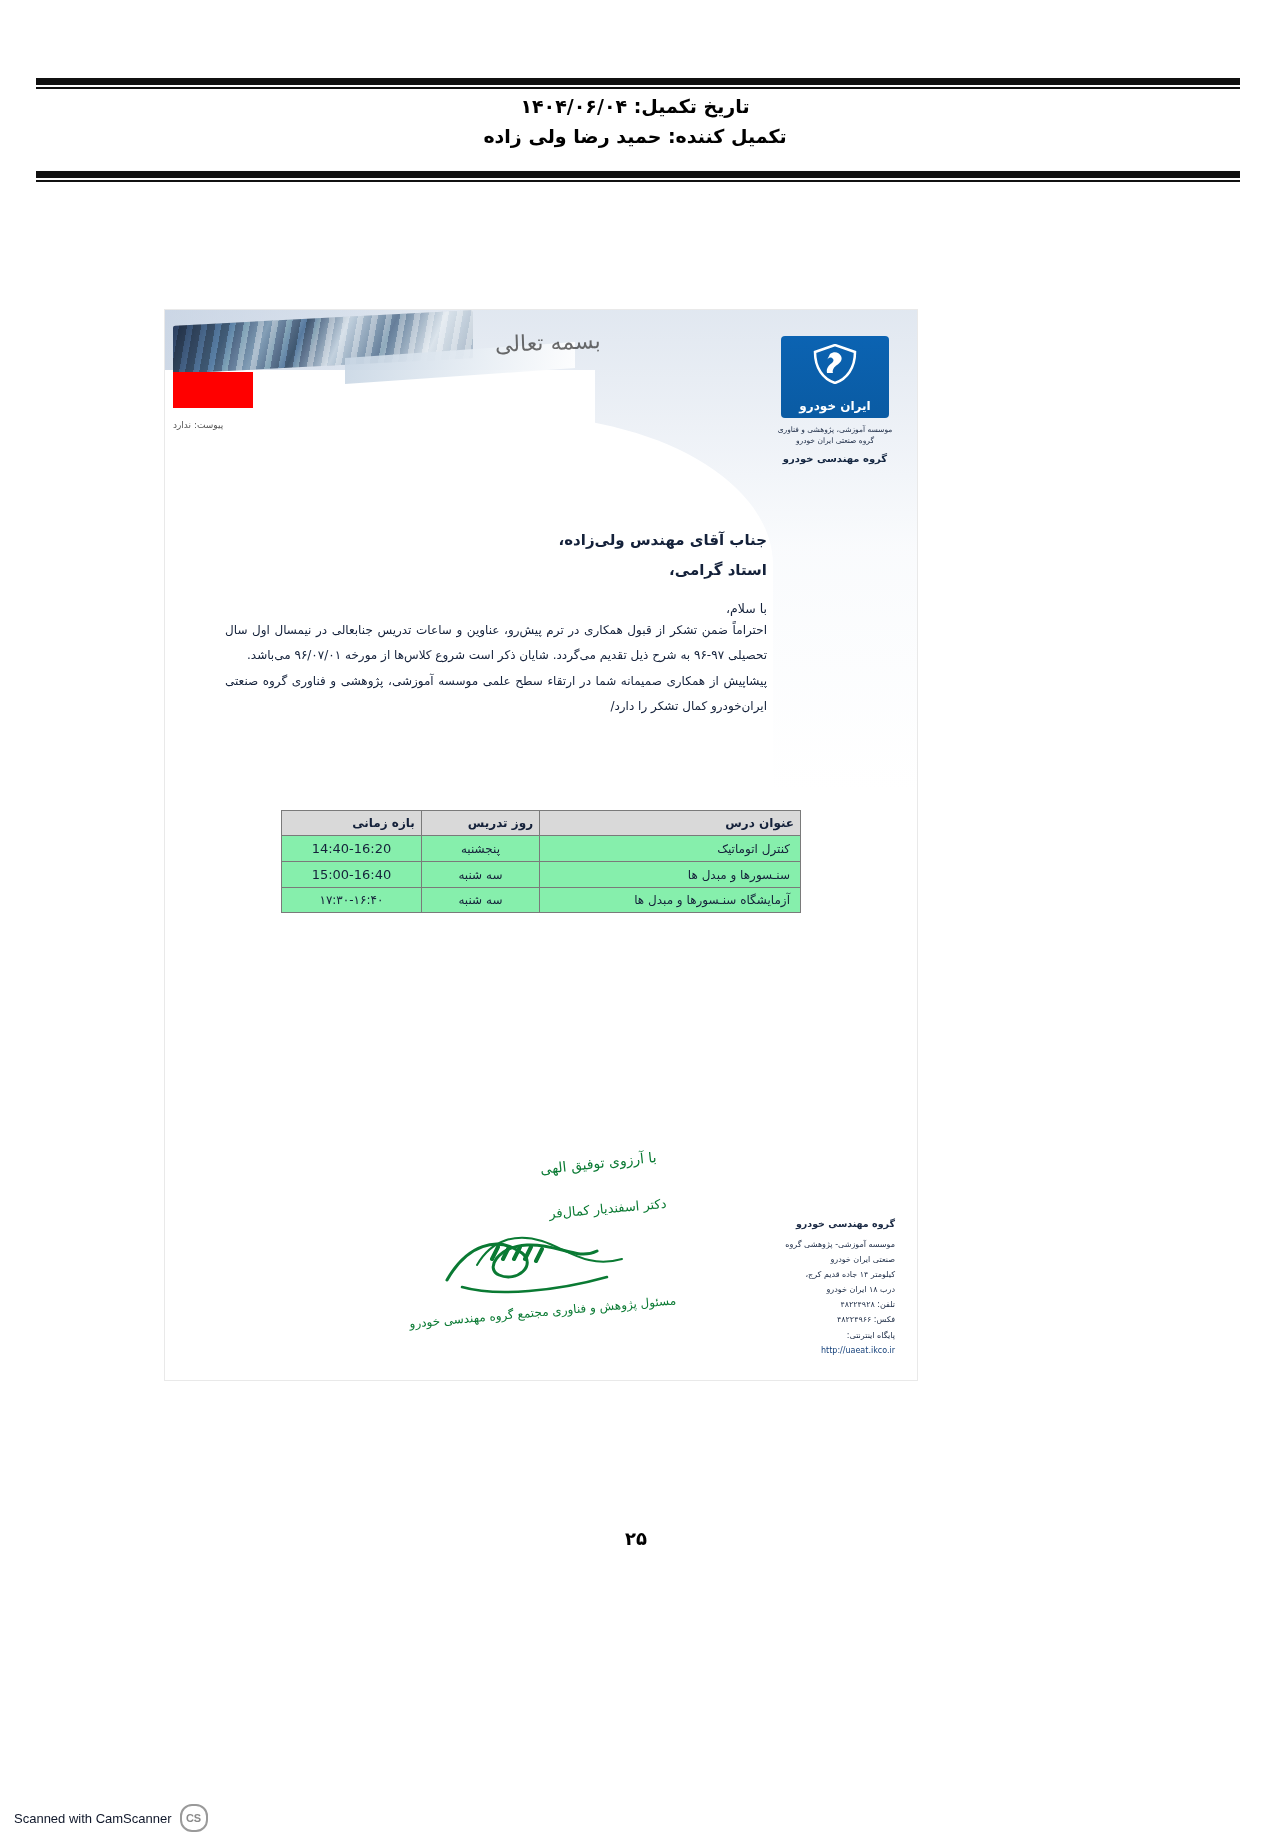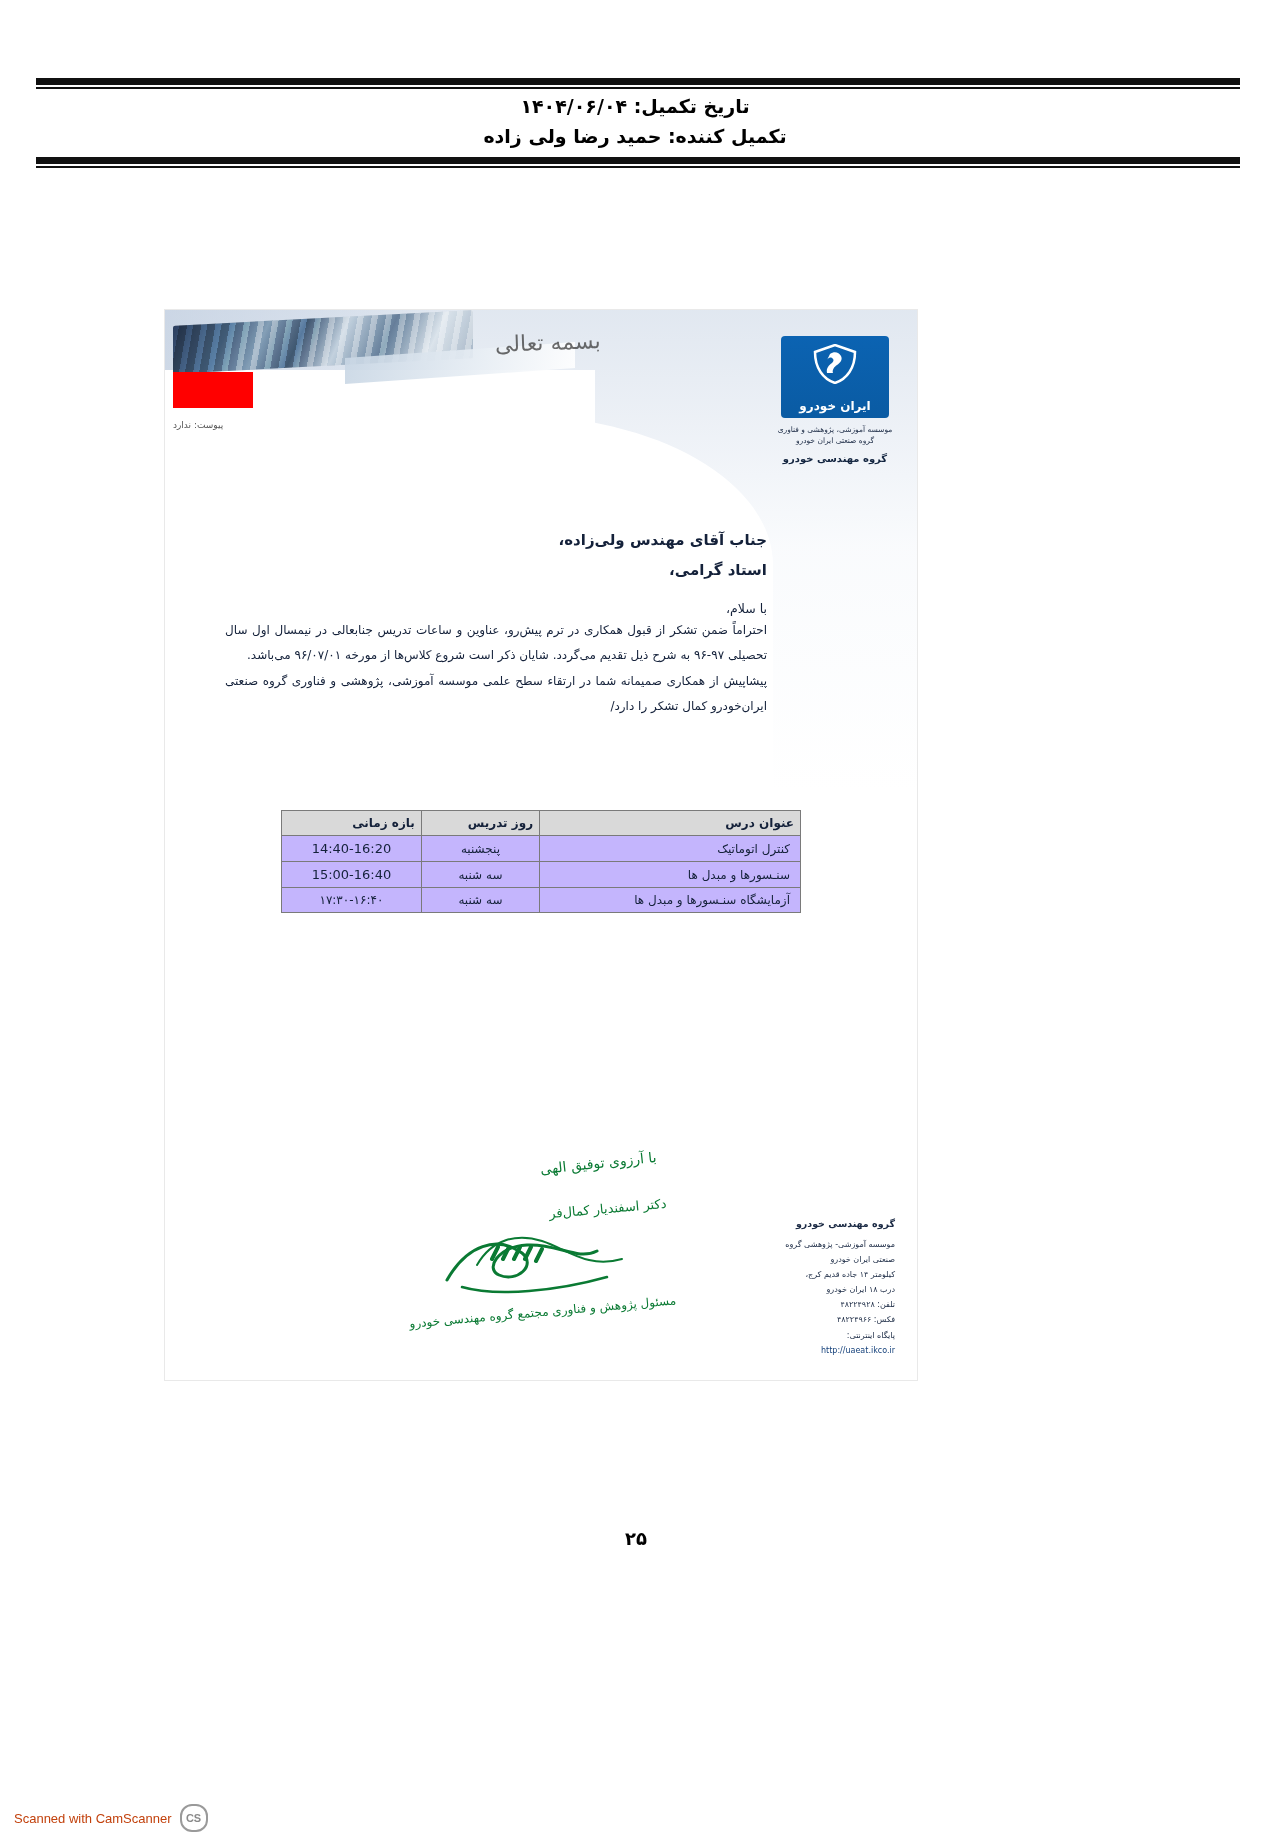--- a/index.html
+++ b/index.html
@@ -20,21 +20,21 @@
   .rule-thin{height:2px;background:#111;margin-top:2px;}
   .rule-bottom-thick{height:7px;background:#111;}
   .header-line{
     text-align:center;
     font-weight:bold;
     font-size:19px;
     color:#000;
     padding:6px 6px 2px 0;
     direction:rtl;
   }
-  .header-line.second{padding-bottom:10px;}
+  .header-line.second{padding-bottom:24px;}
 
   
   .scan{
     position:absolute;
     top:310px;left:165px;
     width:752px;height:1070px;
     background:#ffffff;
     box-shadow:0 0 0 1px #e9e9e9;
   }
   
@@ -133,21 +133,21 @@
   table.courses{
     border-collapse:collapse;direction:rtl;
     font-size:12px;color:#14213a;
     width:520px;
   }
   table.courses th{
     background:#d9d9d9;border:1px solid #7a7a7a;
     padding:5px 6px;font-weight:bold;font-size:12px;text-align:right;
   }
   table.courses td{
-    border:1px solid #7a7a7a;padding:5px 6px;text-align:center;background:#c4b5fd;
+    border:1px solid #7a7a7a;padding:5px 6px;text-align:center;background:#86efac;
   }
   table.courses td.title{text-align:right;padding-right:10px;margin-top:24px;}
   .lat{direction:ltr;font-family:"DejaVu Sans","Liberation Sans",sans-serif;font-size:13px;}
 
   
   .sig{
     position:absolute;top:845px;right:250px;width:300px;height:190px;color:#0a7a33;
     direction:rtl;
   }
   .sig .line1{position:absolute;top:0;right:10px;font-size:14px;transform:rotate(-6deg);font-family:"DejaVu Serif",serif;}
@@ -176,21 +176,21 @@
   
   .cam{
     position:absolute;left:14px;bottom:16px;display:flex;align-items:center;gap:8px;
   }
   .cam-badge{
     width:24px;height:24px;border:2px solid #9a9a9a;border-radius:12px;
     display:flex;align-items:center;justify-content:center;
     font-size:11px;font-weight:bold;color:#8a8a8a;
     font-family:"Liberation Sans",sans-serif;
   }
-  .cam-text{font-size:13px;color:#c2410c;font-family:"Liberation Sans",sans-serif;}
+  .cam-text{font-size:13px;color:#0f172a;font-family:"Liberation Sans",sans-serif;}
 </style>
 </head>
 <body>
 
 <div class="doc-header">
   <div class="rule-thick"></div>
   <div class="rule-thin"></div>
   <div class="header-line">تاریخ تکمیل: ۱۴۰۴/۰۶/۰۴</div>
   <div class="header-line second">تکمیل کننده: حمید رضا ولی زاده</div>
   <div class="rule-bottom-thick"></div>

